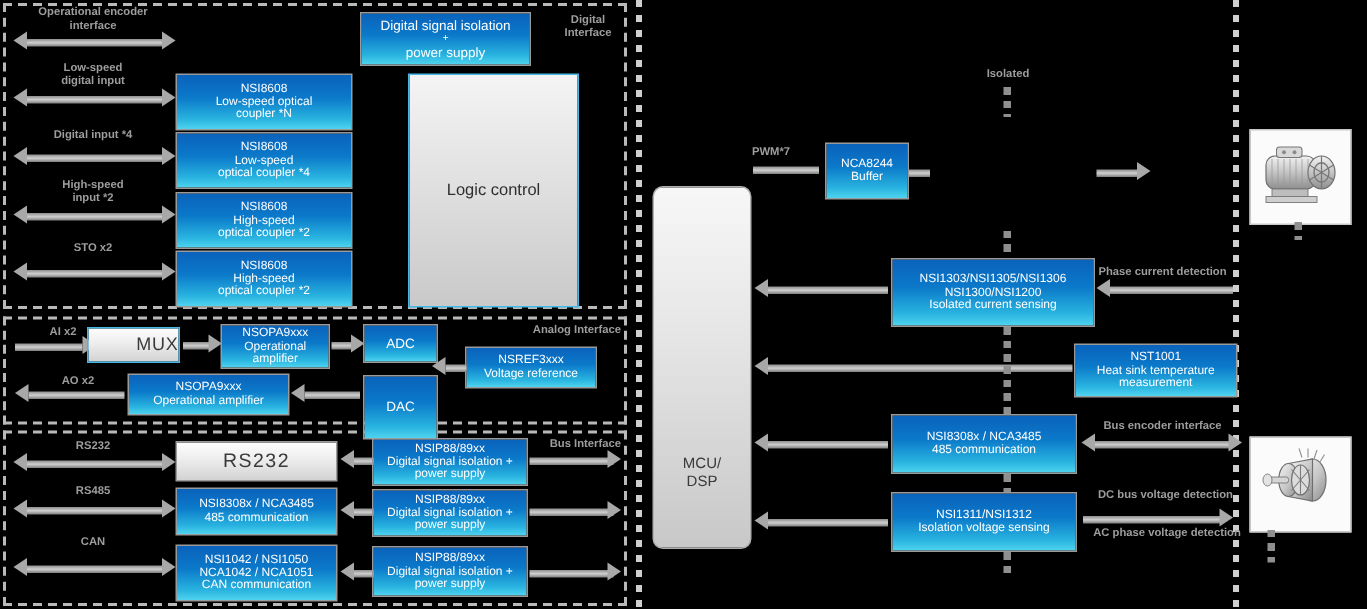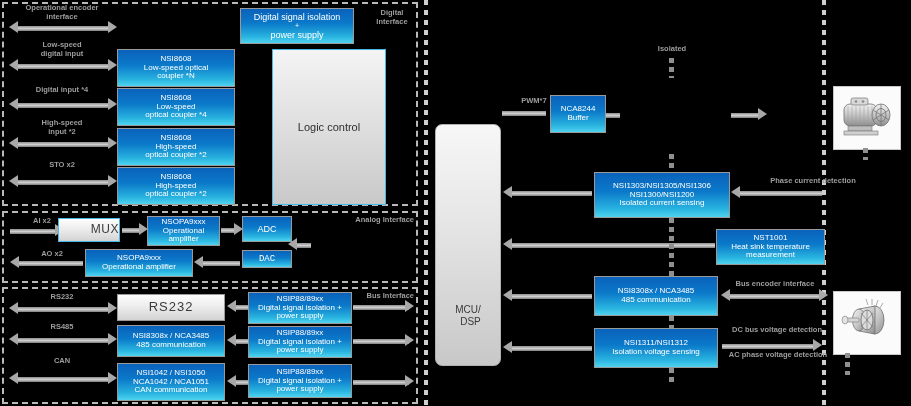--- a/index.html
+++ b/index.html
@@ -26,21 +26,21 @@
     position:absolute;box-sizing:border-box;
     background:linear-gradient(180deg,#fdfdfd 0%,#ededed 45%,#d3d3d3 100%);
     border:1px solid #9a9a9a;color:#3a3a3a;
     display:flex;align-items:center;justify-content:center;text-align:center;
     line-height:1.15;font-size:9px;
   }
   .gblk.logic{background:linear-gradient(180deg,#f4f4f4 0%,#e3e3e3 40%,#c9c9c9 100%);
               border:1px solid #49b7e6;font-size:11px;color:#2f2f2f;}
   .gblk.mcu{background:linear-gradient(180deg,#f7f7f7 0%,#e6e6e6 40%,#c8c8c8 100%);
             border:1px solid #b0b0b0;border-radius:7px;font-size:10px;
-            align-items:flex-end;padding-bottom:38px;color:#3a3a3a;text-align:right;}
+            align-items:flex-end;padding-bottom:38px;color:#3a3a3a;}
   .gblk.mux{font-size:12px;letter-spacing:.5px;border:1px solid #49b7e6;}
   .gblk.rs232{font-size:13px;letter-spacing:1px;}
 
   
   .cap{position:absolute;color:#9d9d9d;font-size:7.5px;text-align:center;
        line-height:1.25;font-weight:bold;}
   .cap.r{text-align:right;}
 
   
   .hbar{position:absolute;height:5px;
@@ -187,24 +187,30 @@
     </div>
   </div>
 
   <div class="hbar" style="left:221px;top:228px;width:14px;"></div>
   <div class="hd right" style="left:234px;top:223px;"></div>
 
   <div class="blk lg" style="left:242px;top:216px;width:50px;height:26px;">
     <div>ADC</div>
   </div>
 
+  <div class="blk" style="left:310px;top:231px;width:88px;height:28px;">
+    <div>
+      <div>NSREF3xxx</div>
+      <div>Voltage reference</div>
+    </div>
+  </div>
   <div class="hbar" style="left:297px;top:243px;width:14px;"></div>
   <div class="hd left" style="left:288px;top:238px;"></div>
 
-  <div class="blk lg" style="left:242px;top:250px;width:50px;height:18px;font-family:Liberation Mono, monospace;">
+  <div class="blk lg" style="left:242px;top:250px;width:50px;height:43px;">
     <div>DAC</div>
   </div>
 
   <div class="hbar" style="left:203px;top:261px;width:37px;"></div>
   <div class="hd left" style="left:194px;top:256px;"></div>
 
   <div class="blk" style="left:85px;top:249px;width:108px;height:28px;">
     <div>
       <div>NSOPA9xxx</div>
       <div>Operational  amplifier</div>
@@ -297,21 +303,21 @@
   <div class="hbar" style="left:353px;top:380px;width:56px;"></div>
   <div class="hd right" style="left:405px;top:375px;"></div>
 
   <div class="gblk mcu" style="left:435px;top:124px;width:66px;height:242px;">
     <div>
       <div>MCU/</div>
       <div>DSP</div>
     </div>
   </div>
 
-  <div class="cap" style="left:508px;top:96px;width:52px;">
+  <div class="cap" style="left:488px;top:96px;width:52px;">
     <div>PWM*7</div>
   </div>
   <div class="hbar" style="left:502px;top:111px;width:44px;"></div>
 
 
   <div class="blk" style="left:550px;top:95px;width:56px;height:38px;">
     <div>
       <div>NCA8244</div>
       <div>Buffer</div>
     </div>
@@ -334,21 +340,21 @@
     <div>
       <div>NSI1303/NSI1305/NSI1306</div>
       <div>NSI1300/NSI1200</div>
       <div>Isolated current sensing</div>
     </div>
   </div>
 
   <div class="hbar" style="left:512px;top:191px;width:80px;"></div>
   <div class="hd left" style="left:503px;top:186px;"></div>
 
-  <div class="cap" style="left:758px;top:176px;width:110px;">
+  <div class="cap" style="left:720px;top:176px;width:110px;">
     <div>Phase current detection</div>
   </div>
   <div class="hbar" style="left:740px;top:191px;width:82px;"></div>
   <div class="hd left" style="left:731px;top:186px;"></div>
 
   <div class="vdash" style="left:669px;top:218px;height:26px;"></div>
 
   <div class="blk" style="left:716px;top:229px;width:109px;height:36px;">
     <div>
       <div>NST1001</div>

